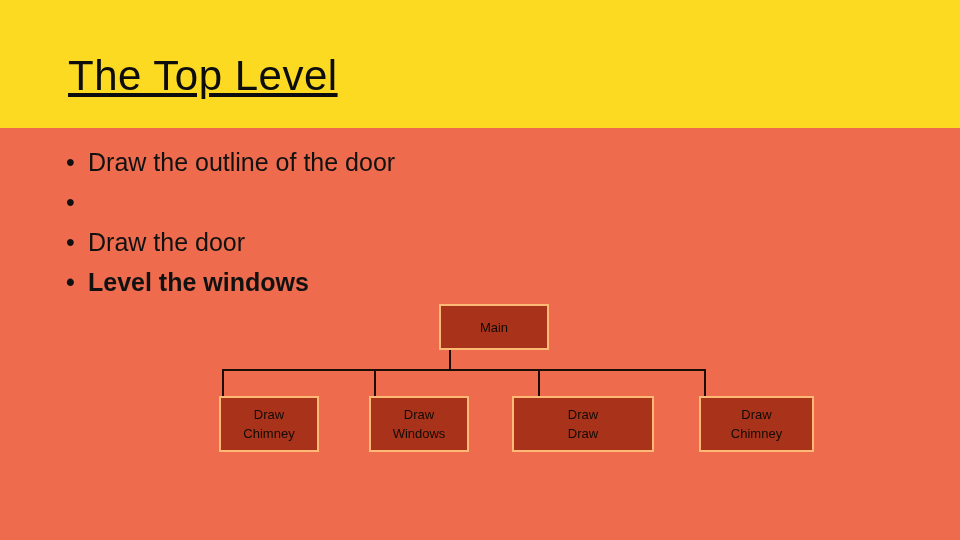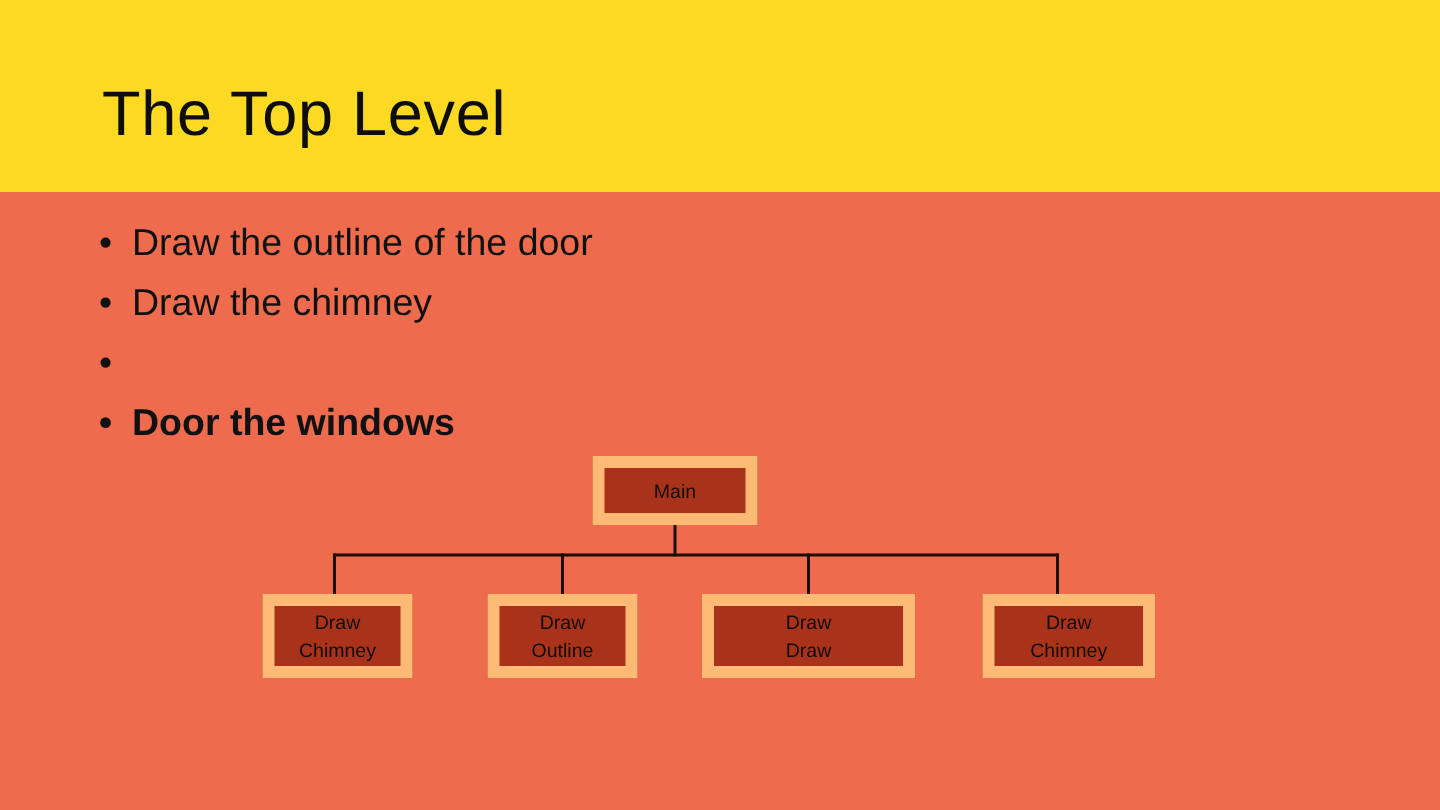--- a/index.html
+++ b/index.html
@@ -31,20 +31,21 @@
   #slide-title {
     position: absolute;
     left: 68px;
     top: 50px;
     font-size: 42px;
     font-weight: 400;
     color: #0d0d0d;
     letter-spacing: 0.5px;
     line-height: 52px;
     white-space: nowrap;
+    text-decoration: underline;
   }
   
   #bullet-list {
     position: absolute;
     left: 66px;
     top: 142px;
     width: 840px;
   }
   .bullet-row {
     display: flex;
@@ -70,29 +71,30 @@
     position: absolute;
     left: 0;
     top: 0;
     width: 960px;
     height: 540px;
   }
   .node-box {
     position: absolute;
     box-sizing: border-box;
     background: #a8331a;
-    border: 8px solid #fdba74;
+    border: 2px solid #fdba74;
     color: #120a06;
     font-size: 13px;
     line-height: 19px;
     text-align: center;
     display: flex;
     flex-direction: column;
     align-items: center;
     justify-content: center;
+    margin-left: 44px;
   }
   .node-line {
     display: block;
     white-space: nowrap;
   }
   .connector {
     position: absolute;
     background: #1b0d08;
   }
   .connector.v { width: 2px; }
@@ -109,30 +111,30 @@
 
   <div id="bullet-list">
 
     <div class="bullet-row">
       <span class="bullet-mark">•</span>
       <span class="bullet-text">Draw the outline of the door</span>
     </div>
 
     <div class="bullet-row">
       <span class="bullet-mark">•</span>
-      <span class="bullet-text">Draw the chimney</span>
     </div>
 
     <div class="bullet-row">
       <span class="bullet-mark">•</span>
+      <span class="bullet-text">Draw the door</span>
     </div>
 
     <div class="bullet-row is-bold">
       <span class="bullet-mark">•</span>
-      <span class="bullet-text">Door the windows</span>
+      <span class="bullet-text">Level the windows</span>
     </div>
 
   </div>
 
   <div id="org-diagram">
 
     <div class="connector v" style="left:449px; top:350px; height:21px;"></div>
     <div class="connector h" style="left:222px; top:369px; width:484px;"></div>
 
     <div class="connector v" style="left:222px; top:369px; height:28px;"></div>
@@ -144,21 +146,21 @@
       <span class="node-line">Main</span>
     </div>
 
     <div class="node-box" style="left:175px; top:396px; width:100px; height:56px;">
       <span class="node-line">Draw</span>
       <span class="node-line">Chimney</span>
     </div>
 
     <div class="node-box" style="left:325px; top:396px; width:100px; height:56px;">
       <span class="node-line">Draw</span>
-      <span class="node-line">Outline</span>
+      <span class="node-line">Windows</span>
     </div>
 
     <div class="node-box" style="left:468px; top:396px; width:142px; height:56px;">
       <span class="node-line">Draw</span>
       <span class="node-line">Draw</span>
     </div>
 
     <div class="node-box" style="left:655px; top:396px; width:115px; height:56px;">
       <span class="node-line">Draw</span>
       <span class="node-line">Chimney</span>

